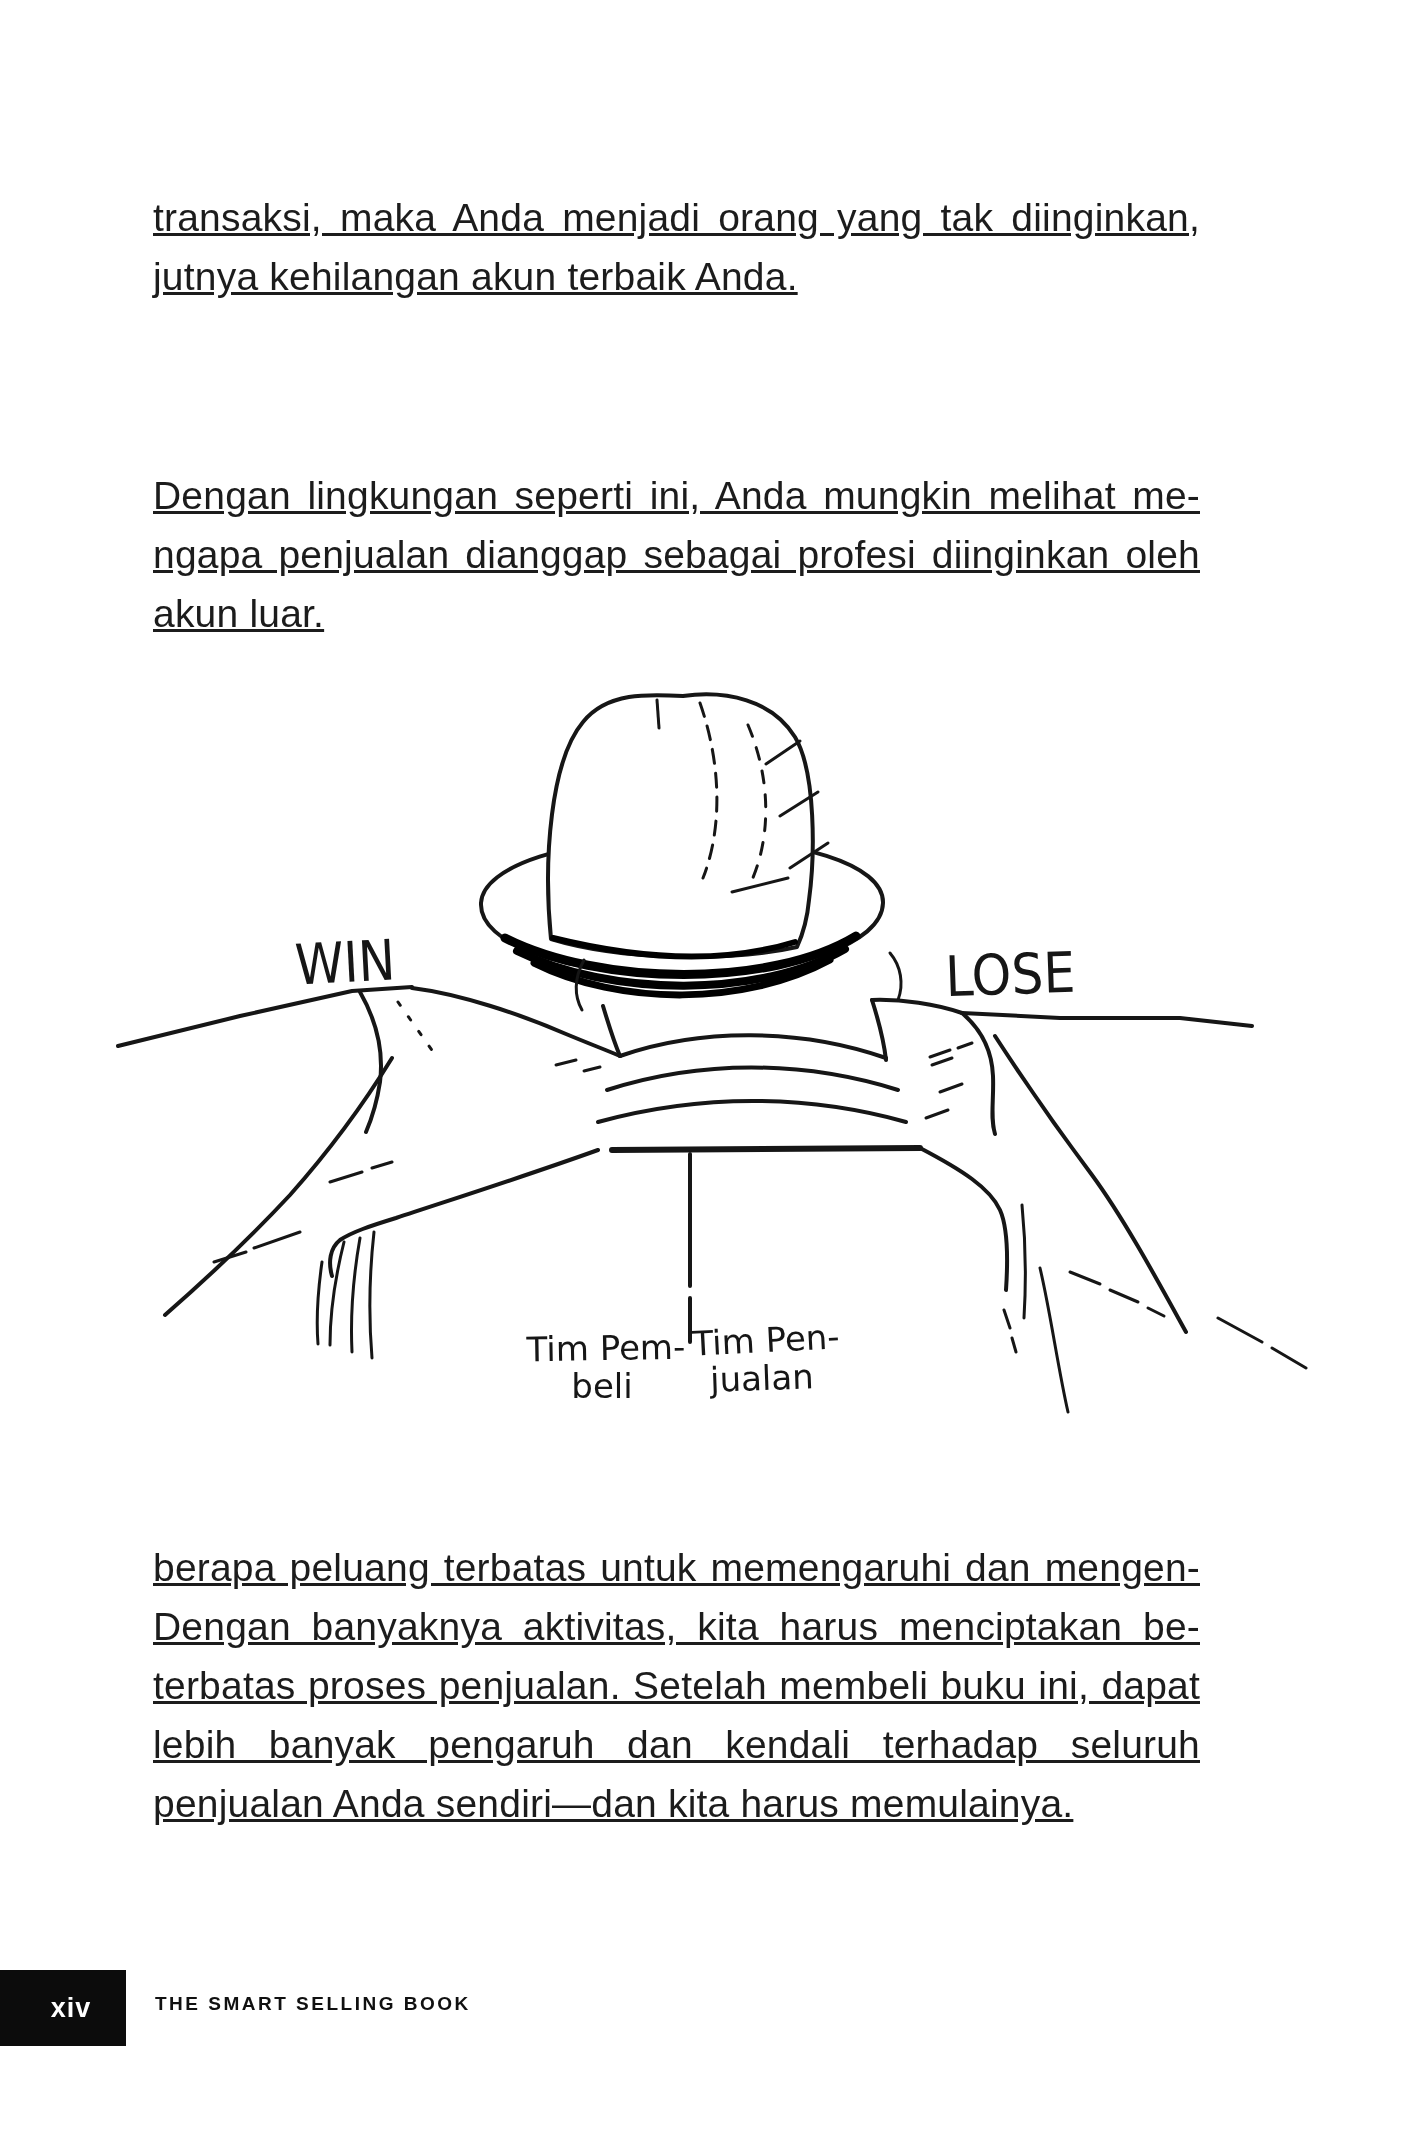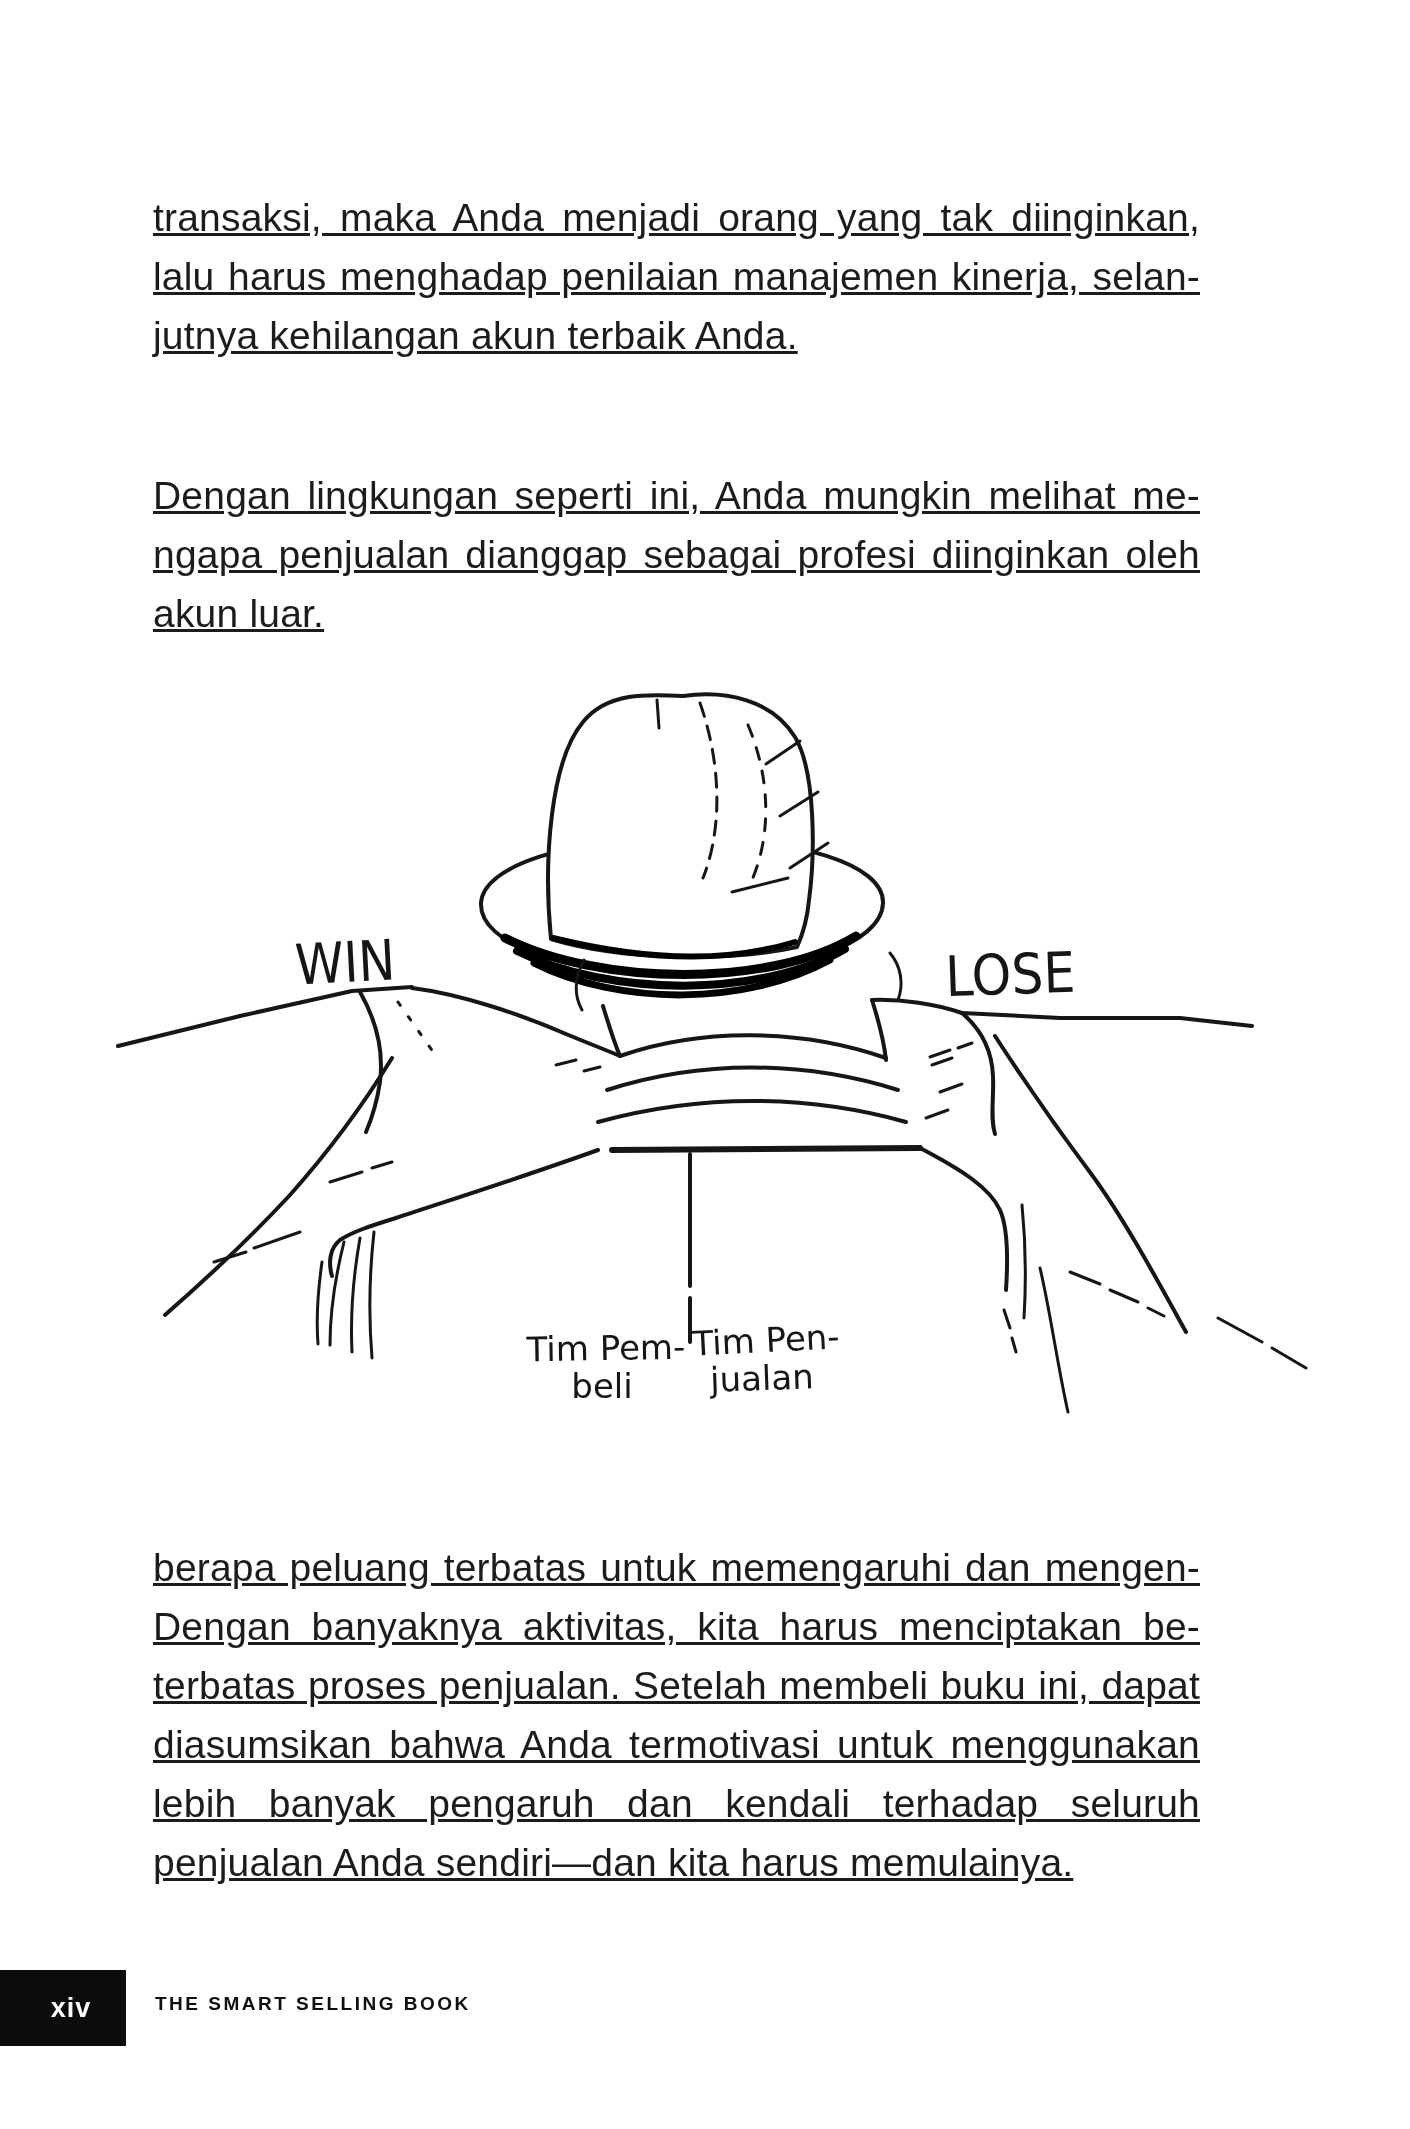--- a/index.html
+++ b/index.html
@@ -115,35 +115,33 @@
 
     <text class="fig-text" x="606" y="1360" font-size="34" text-anchor="middle" stroke="none" transform="rotate(-1 606 1350)">Tim Pem-</text>
     <text class="fig-text" x="602" y="1398" font-size="34" text-anchor="middle" stroke="none">beli</text>
 
     <text class="fig-text" x="766" y="1352" font-size="34" text-anchor="middle" stroke="none" transform="rotate(-3 766 1340)">Tim Pen-</text>
     <text class="fig-text" x="762" y="1390" font-size="34" text-anchor="middle" stroke="none" transform="rotate(-2 762 1380)">jualan</text>
   </svg>
 
   <div class="para p1">
     <div class="line j">transaksi, maka Anda menjadi orang yang tak diinginkan,</div>
-    <div class="line j">lalu harus menghadap penilaian manajemen kinerja, selan-</div>
     <div class="line">jutnya kehilangan akun terbaik Anda.</div>
   </div>
 
   <div class="para p2">
     <div class="line j">Dengan lingkungan seperti ini, Anda mungkin melihat me-</div>
     <div class="line j">ngapa penjualan dianggap sebagai profesi diinginkan oleh</div>
     <div class="line">akun luar.</div>
   </div>
 
   <div class="para p3">
     <div class="line j">berapa peluang terbatas untuk memengaruhi dan mengen-</div>
     <div class="line j">Dengan banyaknya aktivitas, kita harus menciptakan be-</div>
     <div class="line j">terbatas proses penjualan. Setelah membeli buku ini, dapat</div>
-    <div class="line j">diasumsikan bahwa Anda termotivasi untuk menggunakan</div>
     <div class="line j">lebih banyak pengaruh dan kendali terhadap seluruh bidang</div>
     <div class="line">penjualan Anda sendiri—dan kita harus memulainya.</div>
   </div>
 
   <div class="footer-box">
     <span class="footer-pagenum">xiv</span>
   </div>
   <div class="footer-title">THE SMART SELLING BOOK</div>
 
 </div>

